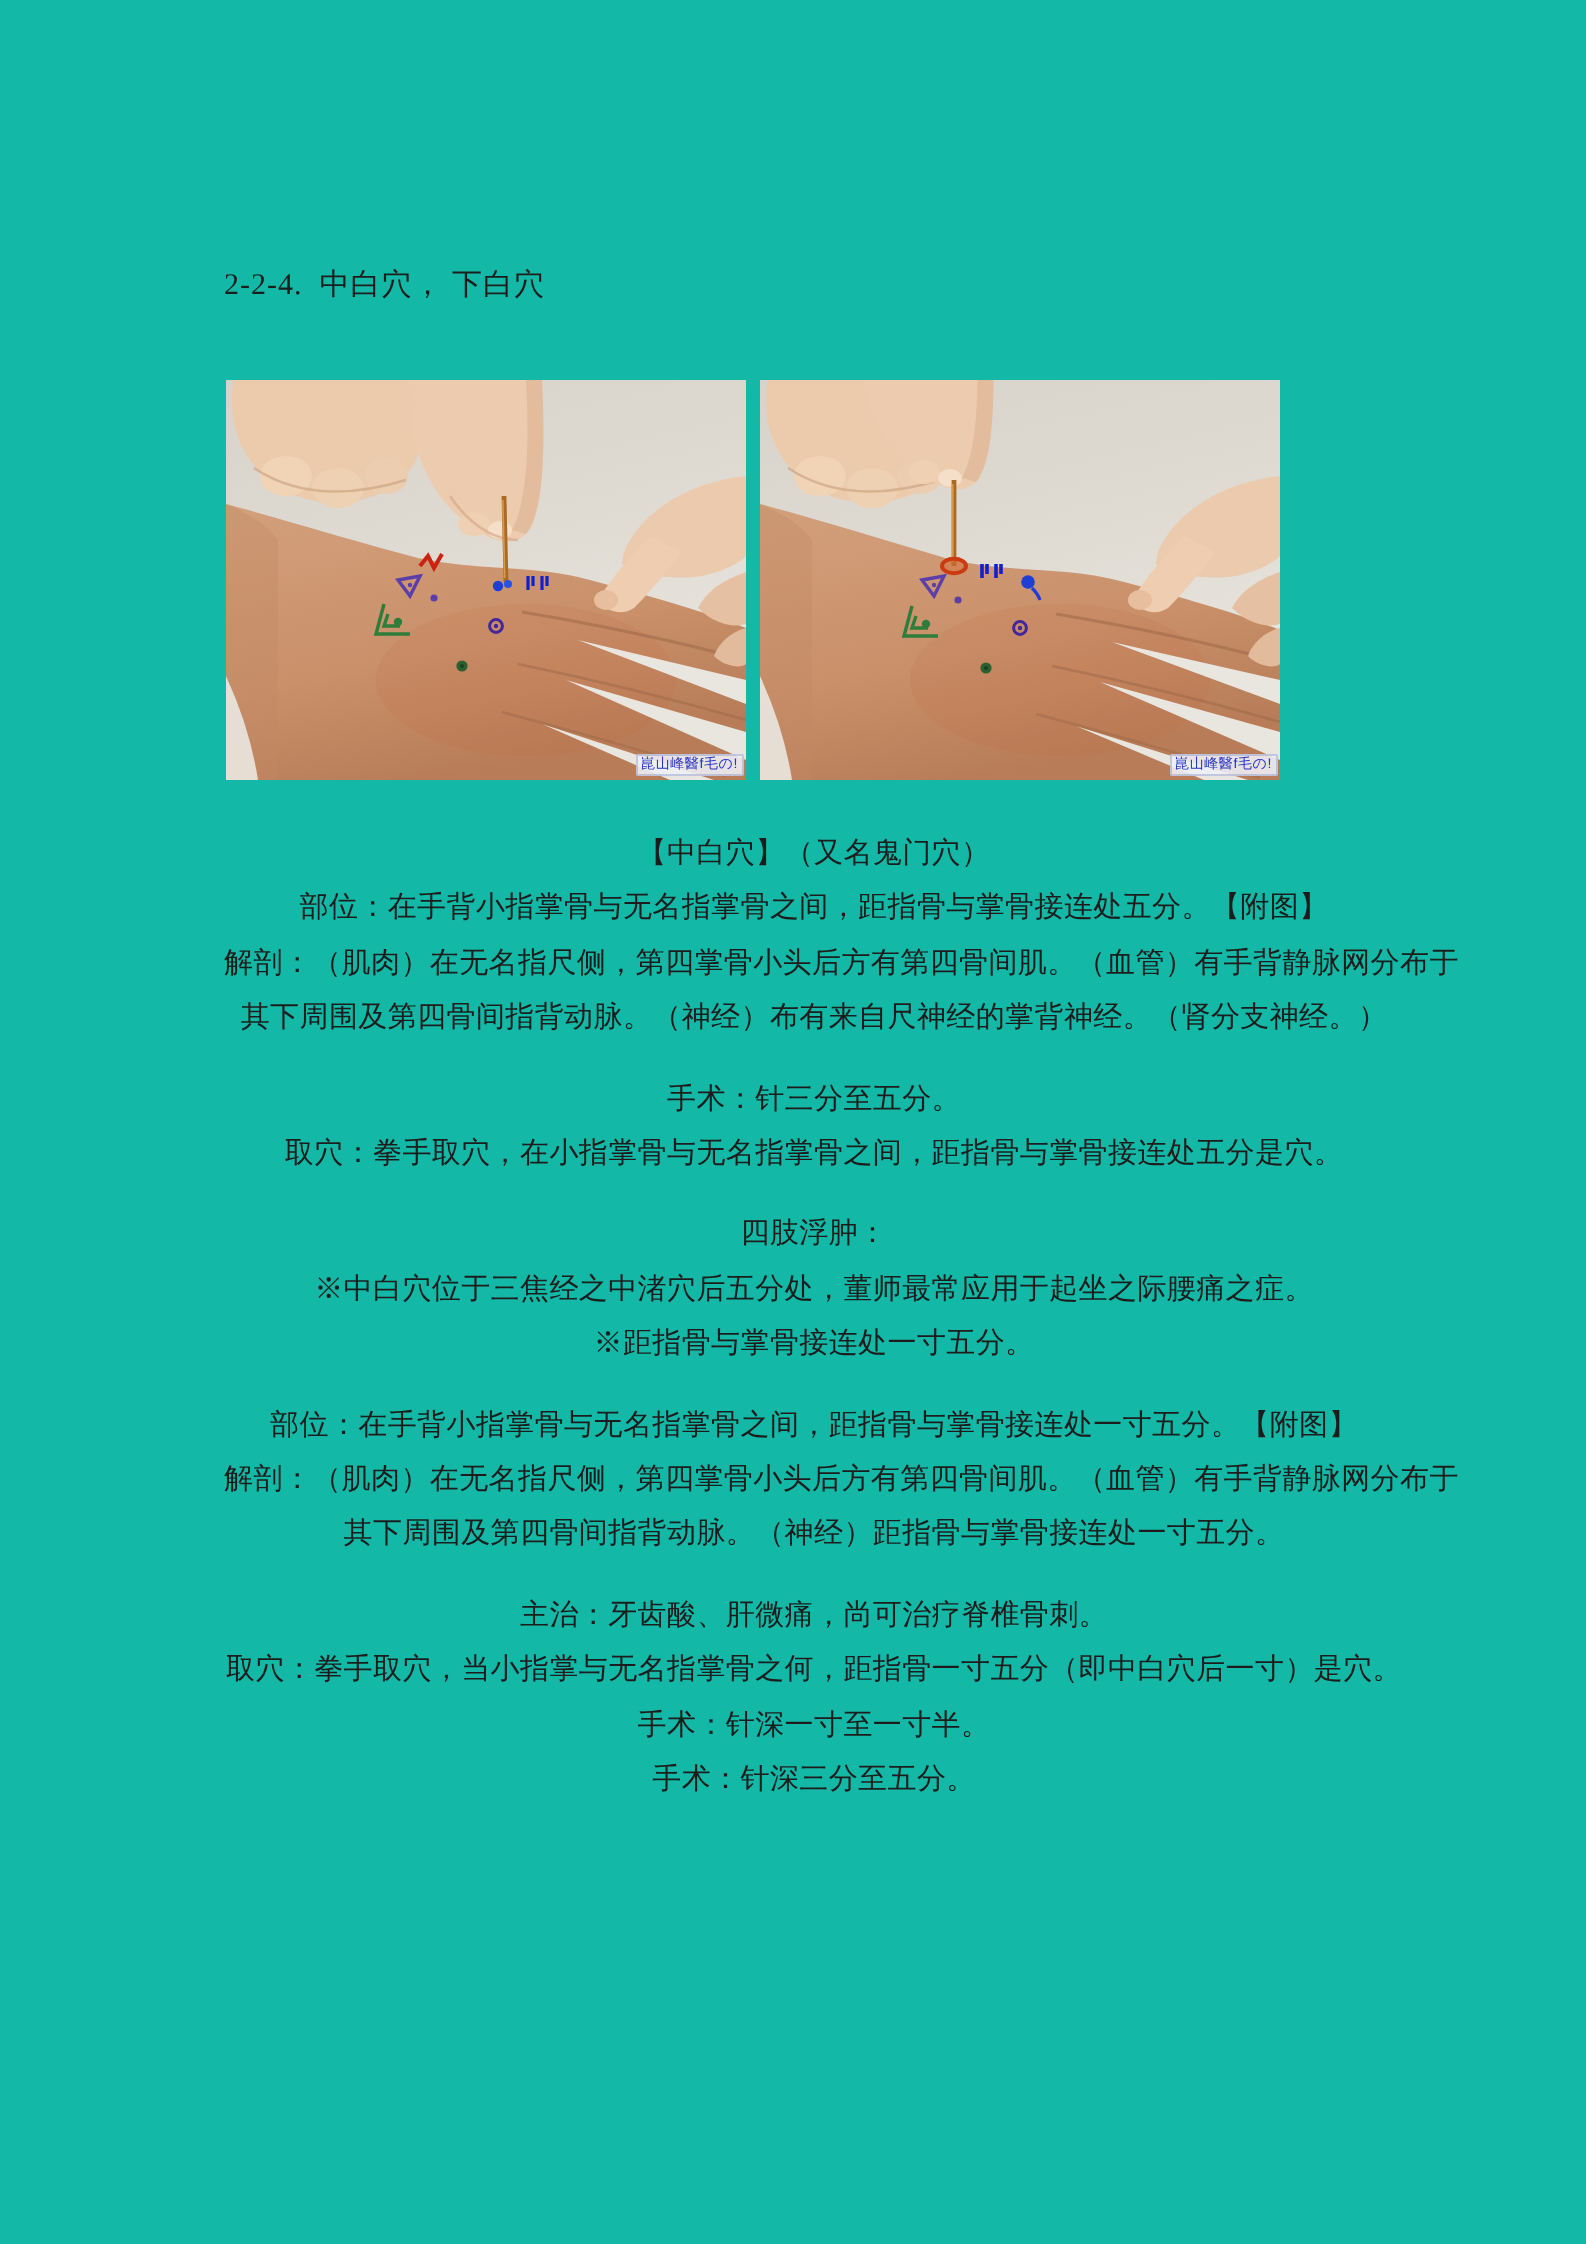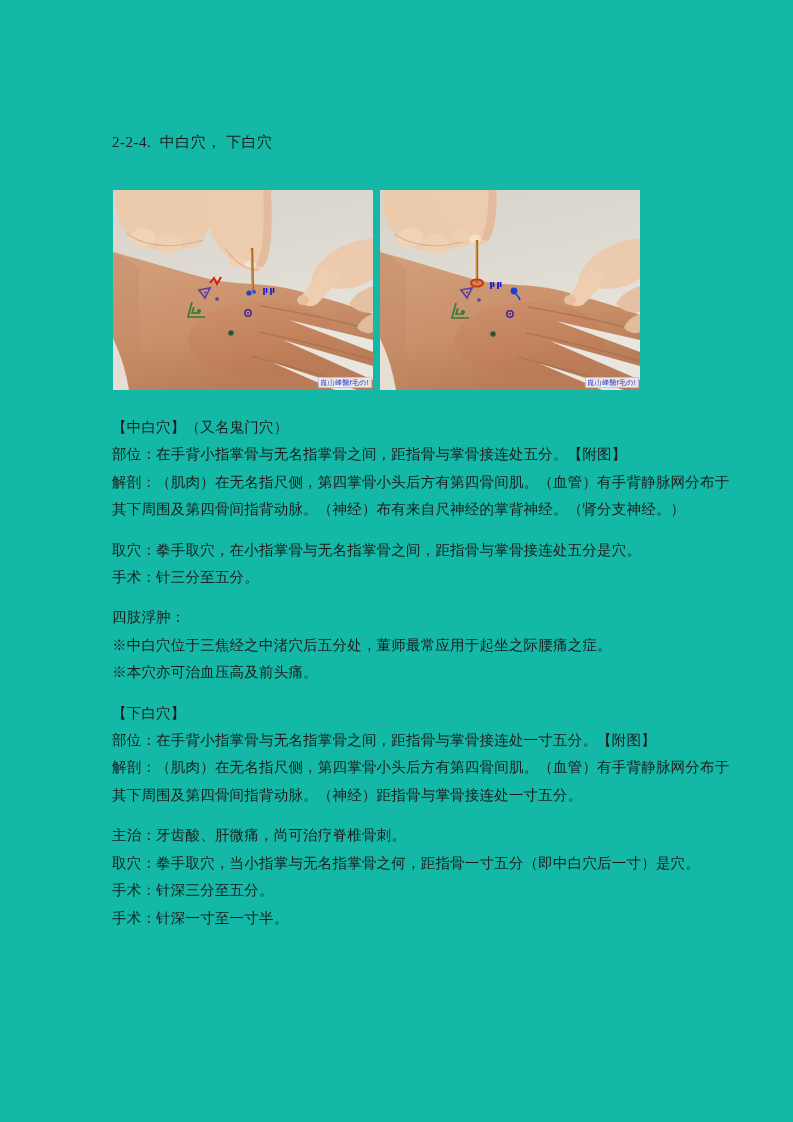--- a/index.html
+++ b/index.html
@@ -29,21 +29,21 @@
     font-size:7px; line-height:9px; padding:0 2px;
     color:#2636c0; background:rgba(238,240,248,0.88);
     border:1px solid rgba(150,160,200,0.5); border-radius:1px;
     letter-spacing:0.3px; filter:blur(0.3px);
   }
   .textblocks {
     position:absolute; left:112px; top:414px; width:590px;
     font-size:14.5px; line-height:27.4px; letter-spacing:0.2px;
   }
   .textblocks p { margin:0 0 13px 0; }
-  .line { display:block; white-space:nowrap; }
+  .line { display:block; white-space:nowrap;text-align:center; }
 </style>
 </head>
 <body>
 
 <div class="page">
 
   <h1 class="doc-title">2-2-4.  中白穴， 下白穴</h1>
 
   <div class="figures">
 
@@ -199,35 +199,34 @@
   </div>
 
   <div class="textblocks">
     <p>
       <span class="line">【中白穴】（又名鬼门穴）</span>
       <span class="line">部位：在手背小指掌骨与无名指掌骨之间，距指骨与掌骨接连处五分。【附图】</span>
       <span class="line">解剖：（肌肉）在无名指尺侧，第四掌骨小头后方有第四骨间肌。（血管）有手背静脉网分布于</span>
       <span class="line">其下周围及第四骨间指背动脉。（神经）布有来自尺神经的掌背神经。（肾分支神经。）</span>
     </p>
     <p>
+      <span class="line">手术：针三分至五分。</span>
       <span class="line">取穴：拳手取穴，在小指掌骨与无名指掌骨之间，距指骨与掌骨接连处五分是穴。</span>
-      <span class="line">手术：针三分至五分。</span>
     </p>
     <p>
       <span class="line">四肢浮肿：</span>
       <span class="line">※中白穴位于三焦经之中渚穴后五分处，董师最常应用于起坐之际腰痛之症。</span>
-      <span class="line">※本穴亦可治血压高及前头痛。</span>
-    </p>
-    <p>
-      <span class="line">【下白穴】</span>
+      <span class="line">※距指骨与掌骨接连处一寸五分。</span>
+    </p>
+    <p>
       <span class="line">部位：在手背小指掌骨与无名指掌骨之间，距指骨与掌骨接连处一寸五分。【附图】</span>
       <span class="line">解剖：（肌肉）在无名指尺侧，第四掌骨小头后方有第四骨间肌。（血管）有手背静脉网分布于</span>
       <span class="line">其下周围及第四骨间指背动脉。（神经）距指骨与掌骨接连处一寸五分。</span>
     </p>
     <p>
       <span class="line">主治：牙齿酸、肝微痛，尚可治疗脊椎骨刺。</span>
       <span class="line">取穴：拳手取穴，当小指掌与无名指掌骨之何，距指骨一寸五分（即中白穴后一寸）是穴。</span>
+      <span class="line">手术：针深一寸至一寸半。</span>
       <span class="line">手术：针深三分至五分。</span>
-      <span class="line">手术：针深一寸至一寸半。</span>
     </p>
   </div>
 
 </div>
 
 </body></html>

